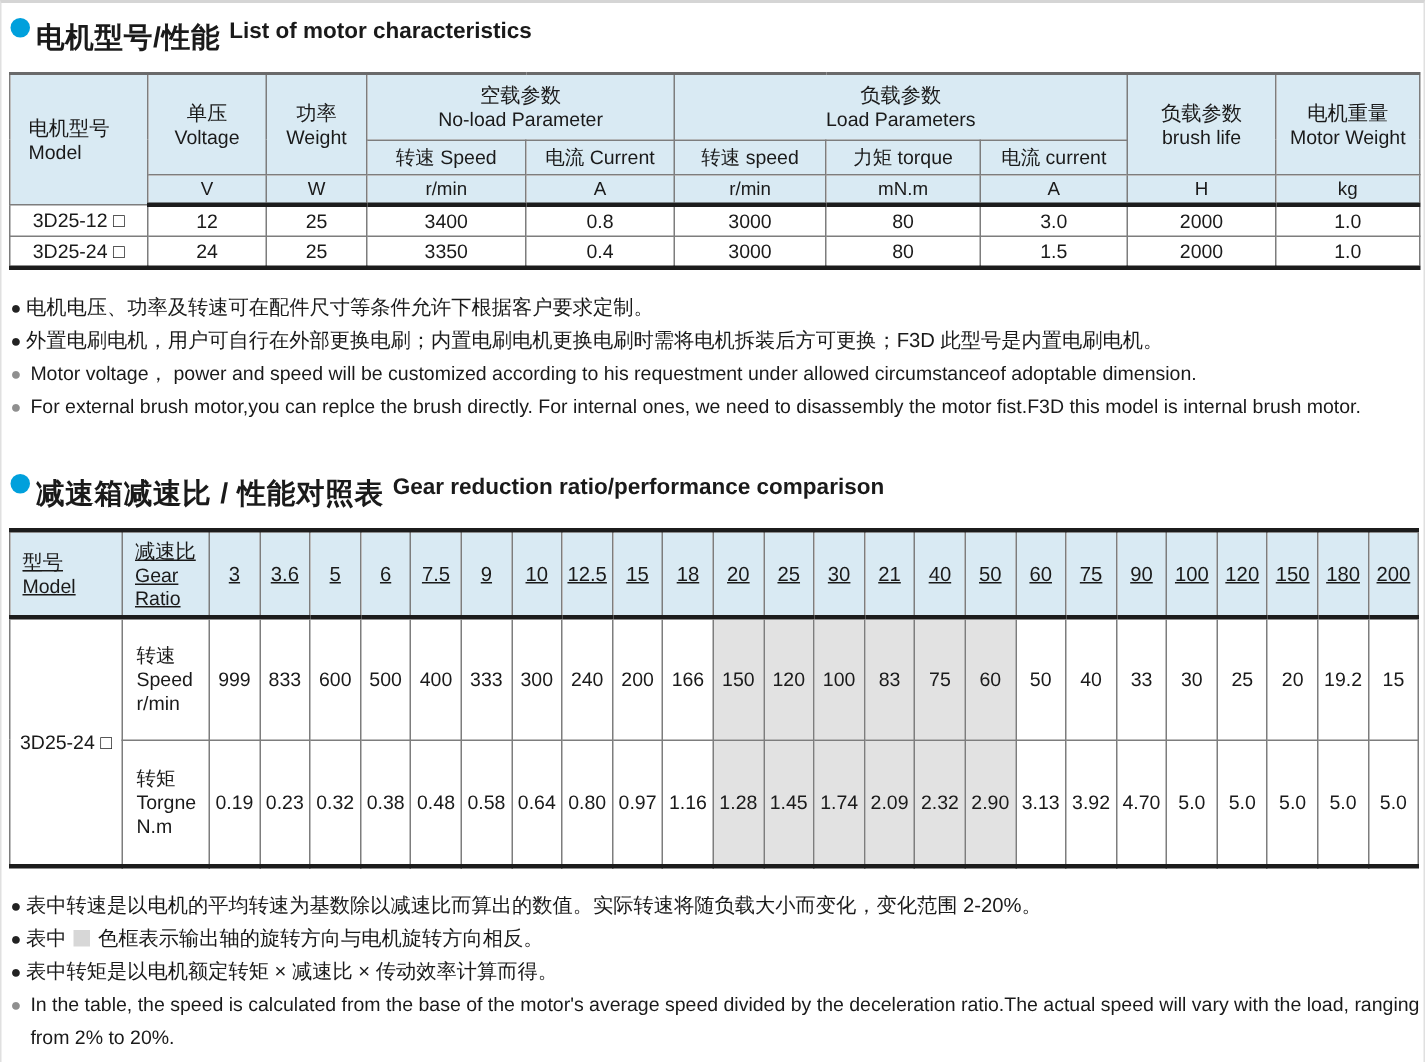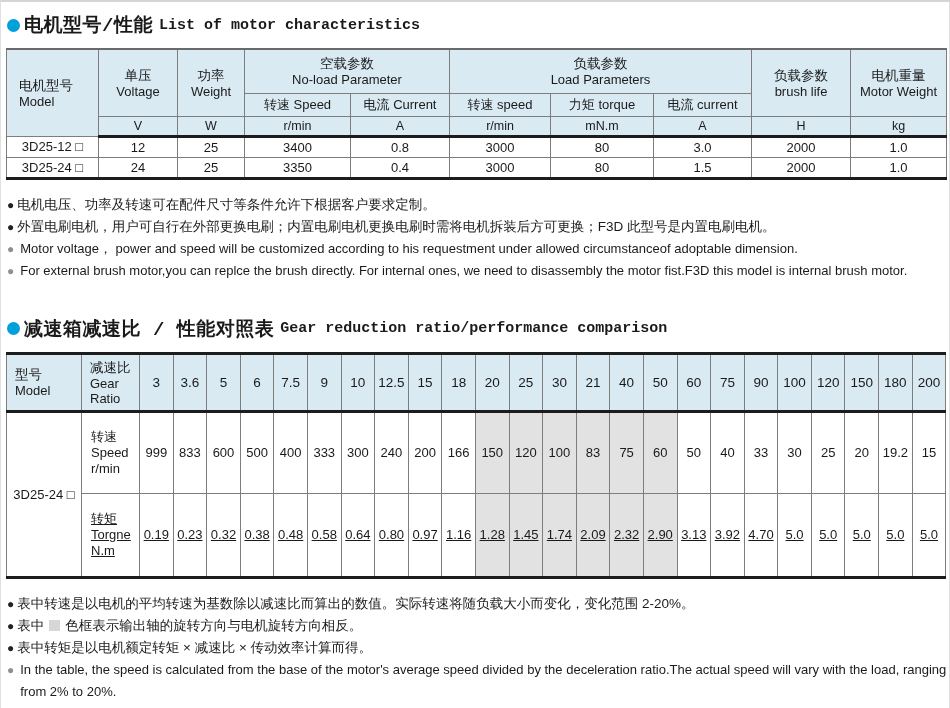--- a/index.html
+++ b/index.html
@@ -10,21 +10,21 @@
     --thick:#1c1c1c;
     --ink:#1a1a1a;
   }
   *{box-sizing:border-box;margin:0;padding:0;}
   body{
     width:950px;height:708px;background:#fff;color:var(--ink);
     font-family:"Liberation Sans","DejaVu Sans",sans-serif;
     border-top:2px solid #d5d5d5;border-left:1px solid #e0e0e0;border-right:1px solid #e0e0e0;
     overflow:hidden;padding-top:6px;
   }
-  .section-title{display:flex;align-items:center;margin:4px 0 10px 6px;font-family:Liberation Mono, monospace;}
+  .section-title{display:flex;align-items:flex-start;margin:4px 0 10px 6px;}
   .bullet-dot{width:13px;height:13px;border-radius:50%;background:var(--accent);margin-right:4px;flex:0 0 auto;}
   .title-zh{font-size:19px;font-weight:bold;letter-spacing:.5px;}
   .title-en{font-size:15px;font-weight:bold;margin-left:6px;}
 
   table{border-collapse:collapse;table-layout:fixed;width:940px;margin-left:5px;}
   th,td{border:1px solid var(--line);text-align:center;vertical-align:middle;
         font-size:13px;font-weight:normal;overflow:hidden;}
   thead th{background:var(--head-bg);}
   .zh-line{display:block;font-size:13.5px;line-height:17px;}
   .en-line{display:block;font-size:13px;line-height:15px;}
@@ -32,26 +32,26 @@
   
   #motor-table{border-top:2px solid #6a6a6a;border-bottom:3px solid var(--thick);}
   #motor-table tr.group-row th{height:44px;}
   #motor-table tr.sub-row th{height:23px;}
   #motor-table tr.unit-row th{height:20px;font-size:12.5px;border-bottom:3px solid var(--thick);}
   #motor-table tbody td{height:21px;background:#fff;}
   #motor-table th.model-head{text-align:left;padding-left:12px;}
 
   
   #gear-table{border-top:3px solid var(--thick);border-bottom:3px solid var(--thick);margin-top:10px;}
-  #gear-table thead th{height:58px;font-size:13.5px;border-bottom:3px solid var(--thick);}
+  #gear-table thead th{height:58px;font-size:13.5px;border-bottom:3px solid var(--thick);text-decoration:underline;}
   #gear-table thead th.left-head{text-align:left;padding-left:8px;}
   #gear-table td{background:#fff;}
   #gear-table td.hl{background:var(--hl-gray);}
   #gear-table tr.speed-row td{height:82px;}
-  #gear-table tr.torque-row td{height:84px;text-decoration:underline;}
+  #gear-table tr.torque-row td{height:84px;}
   #gear-table td.row-label{text-align:left;padding-left:9px;}
   #gear-table td.row-label span{display:block;font-size:13px;line-height:16px;}
   #gear-table td.gear-model{font-size:13px;background:#fff;}
 
   
   .notes{margin:14px 0 0 6px;}
   .note-line{display:flex;align-items:flex-start;line-height:22px;}
   .note-zh{font-size:13.5px;}
   .note-en{font-size:13px;}
   .nb{flex:0 0 auto;margin-right:3px;font-size:12px;line-height:22px;}

